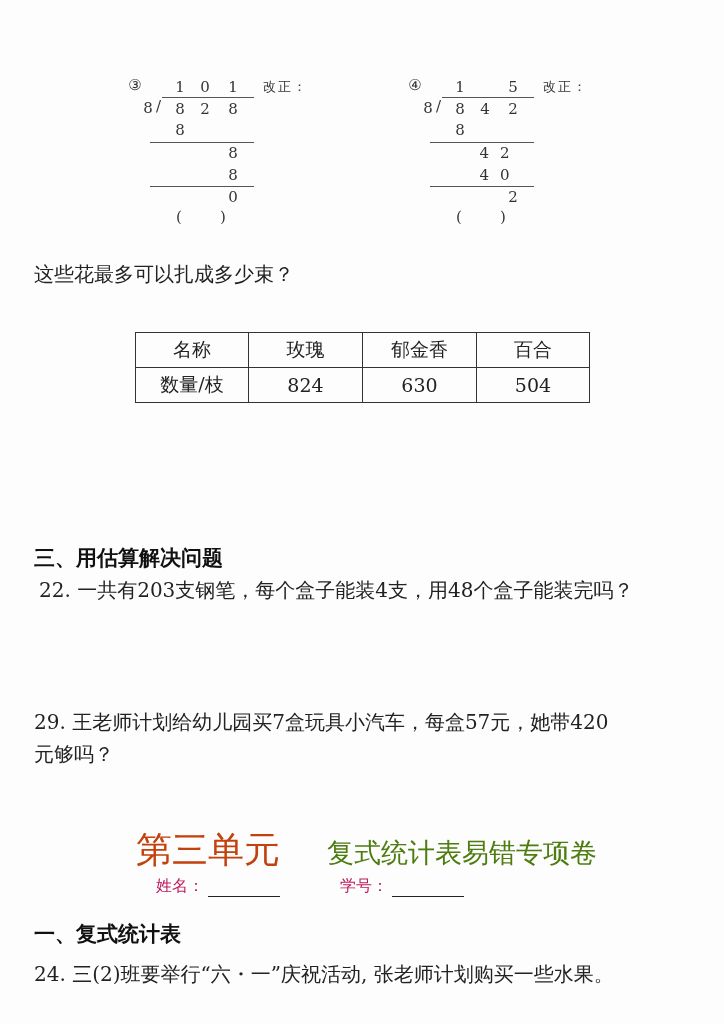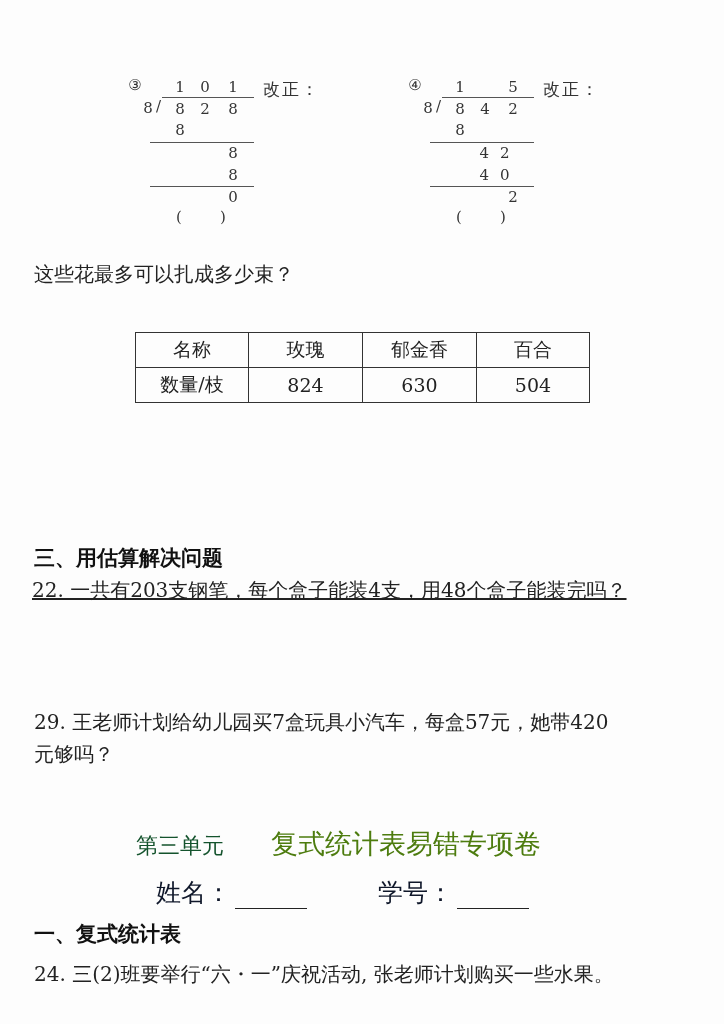--- a/index.html
+++ b/index.html
@@ -5,33 +5,33 @@
     html, body { margin: 0; padding: 0; }
     body {
       width: 724px; height: 1024px; background: #fdfdfd; position: relative; overflow: hidden;
       font-family: "DejaVu Serif", "Liberation Serif", serif; color: #222;
     }
     .abs { position: absolute; }
     .div-block { position: absolute; width: 240px; height: 160px; font-size: 15px; color: #333; }
     .div-block .cell { position: absolute; width: 16px; text-align: center; }
     .div-block .hline { position: absolute; height: 1px; background: #555; }
     .div-block .bracket { position: absolute; font-size: 15px; }
-    .div-block .note { position: absolute; font-size: 17px; letter-spacing: 2px; }
+    .div-block .note { position: absolute; font-size: 13px; letter-spacing: 2px; }
     .q-text { font-size: 20px; line-height: 32px; color: #222; }
     table.data-table {
       position: absolute; left: 135px; top: 332px; border-collapse: collapse;
       font-size: 19px; color: #222;
     }
     table.data-table td {
       border: 1.5px solid #333; text-align: center; height: 34px; padding: 0;
     }
     .section-title { font-family: "DejaVu Sans", sans-serif; font-weight: bold; font-size: 21px; color: #111; }
-    .unit-red { color: #14532d; font-family: "DejaVu Sans", sans-serif; font-size: 22px; }
+    .unit-red { color: #c2410c; font-family: "DejaVu Sans", sans-serif; font-size: 36px; }
     .unit-blue { color: #4d7c0f; font-family: "DejaVu Sans", sans-serif; font-size: 27px; }
-    .field-label { font-family: Liberation Mono, monospace; font-size: 25px; color: #0f172a; }
+    .field-label { font-family: Liberation Serif, serif; font-size: 16px; color: #be185d; }
     .blank { display: inline-block; border-bottom: 1.5px solid #222; width: 72px; height: 20px; vertical-align: bottom; margin-left: 4px; }
   </style>
 </head>
 <body>
 
 <div class="div-block" style="left:118px; top:76px;">
   <span class="cell" style="left:6px; top:0; width:22px;">③</span>
   <span class="cell" style="left:54px; top:2px;">1</span>
   <span class="cell" style="left:79px; top:2px;">0</span>
   <span class="cell" style="left:107px; top:2px;">1</span>
@@ -87,21 +87,21 @@
   <tr>
     <td>数量/枝</td>
     <td>824</td>
     <td>630</td>
     <td>504</td>
   </tr>
 </tbody>
   </table>
 
 <div class="abs section-title" style="left:34px; top:544px;">三、用估算解决问题</div>
-<div class="abs q-text" style="left:32px; top:574px;text-decoration:underline;">22. 一共有203支钢笔，每个盒子能装4支，用48个盒子能装完吗？</div>
+<div class="abs q-text" style="left:39px; top:574px;">22. 一共有203支钢笔，每个盒子能装4支，用48个盒子能装完吗？</div>
 
 <div class="abs q-text" style="left:34px; top:706px;">
   <div>29. 王老师计划给幼儿园买7盒玩具小汽车，每盒57元，她带420</div>
   <div>元够吗？</div>
 </div>
 
 <div class="abs" style="left:136px; top:826px; white-space:nowrap;">
   <span class="unit-red">第三单元</span>
   <span class="unit-blue" style="margin-left:42px;">复式统计表易错专项卷</span>
 </div>

